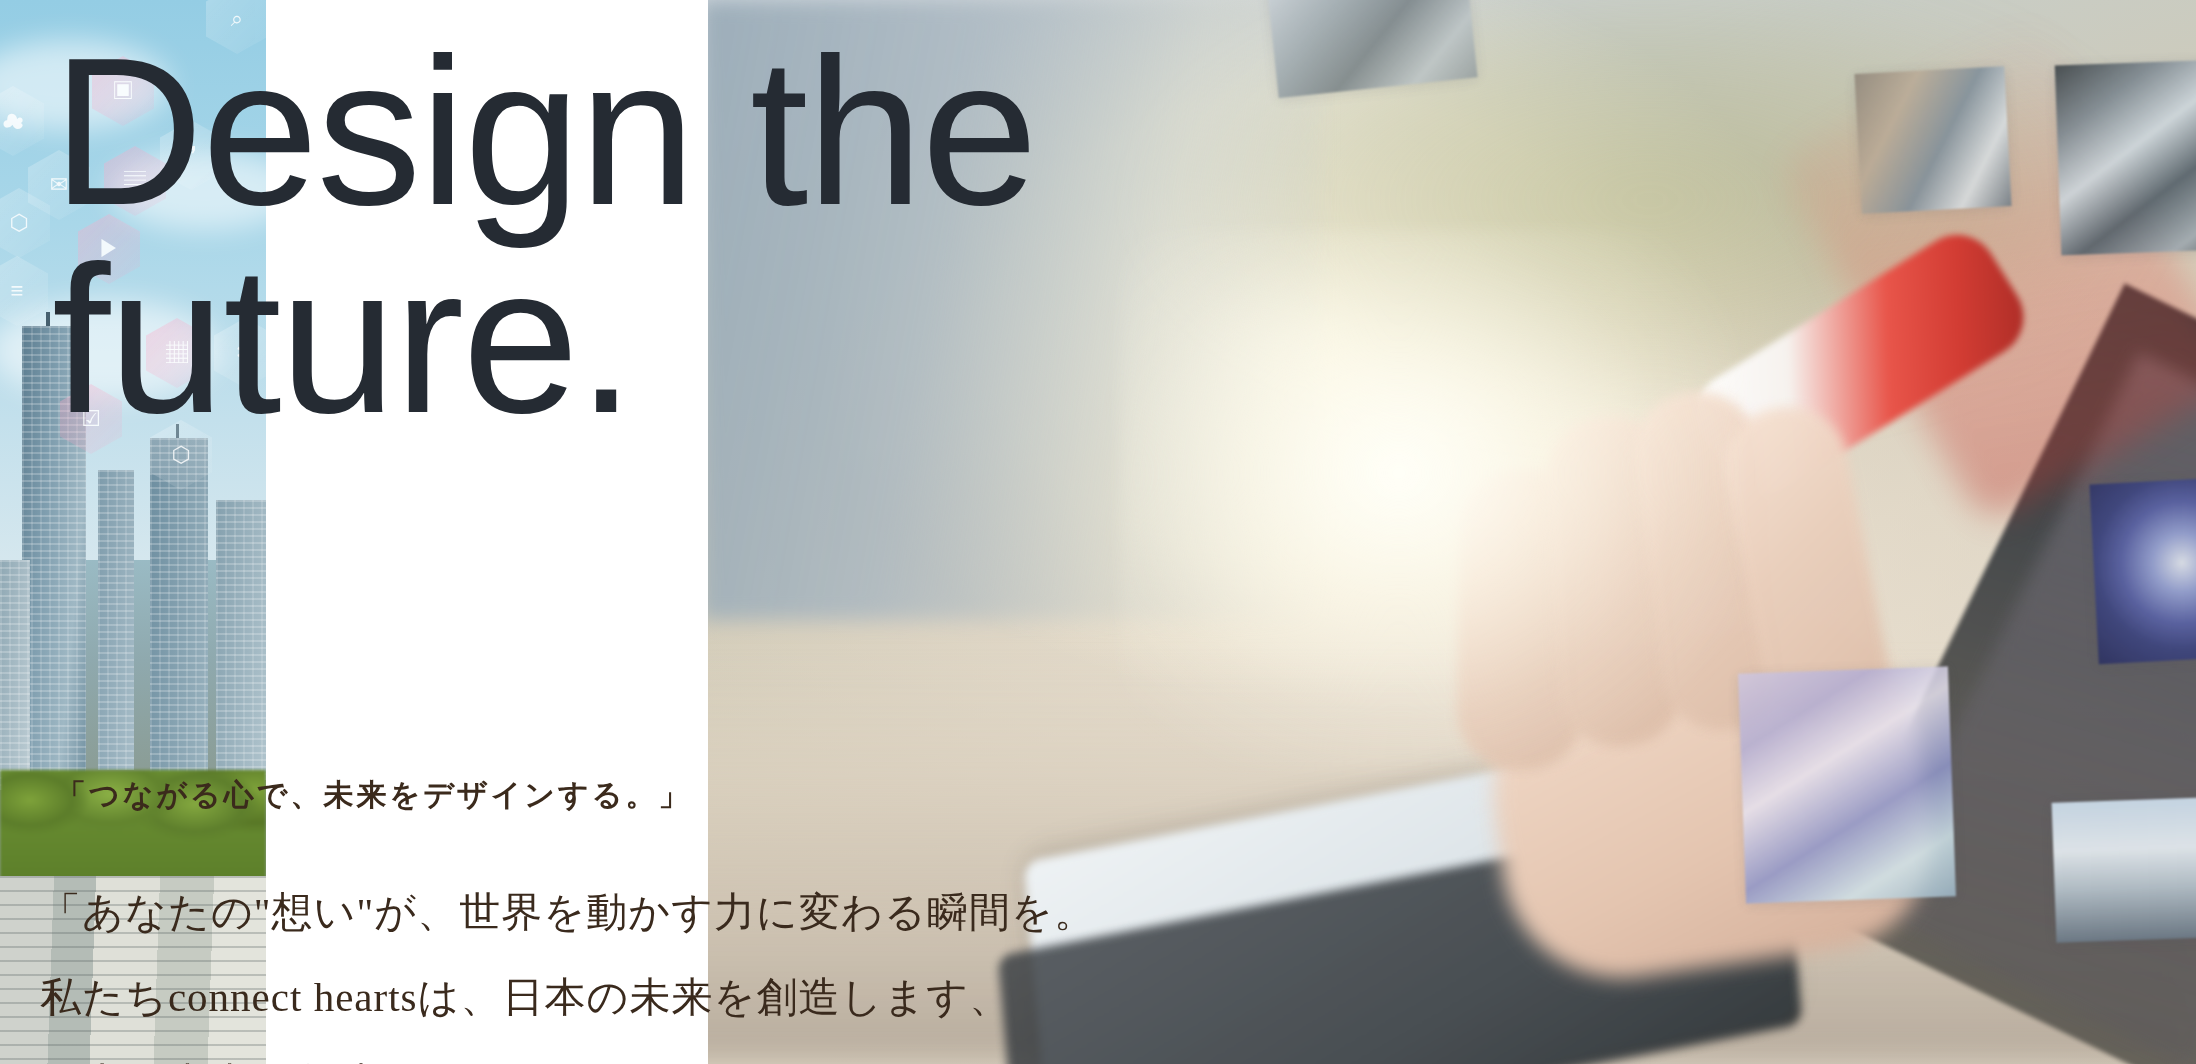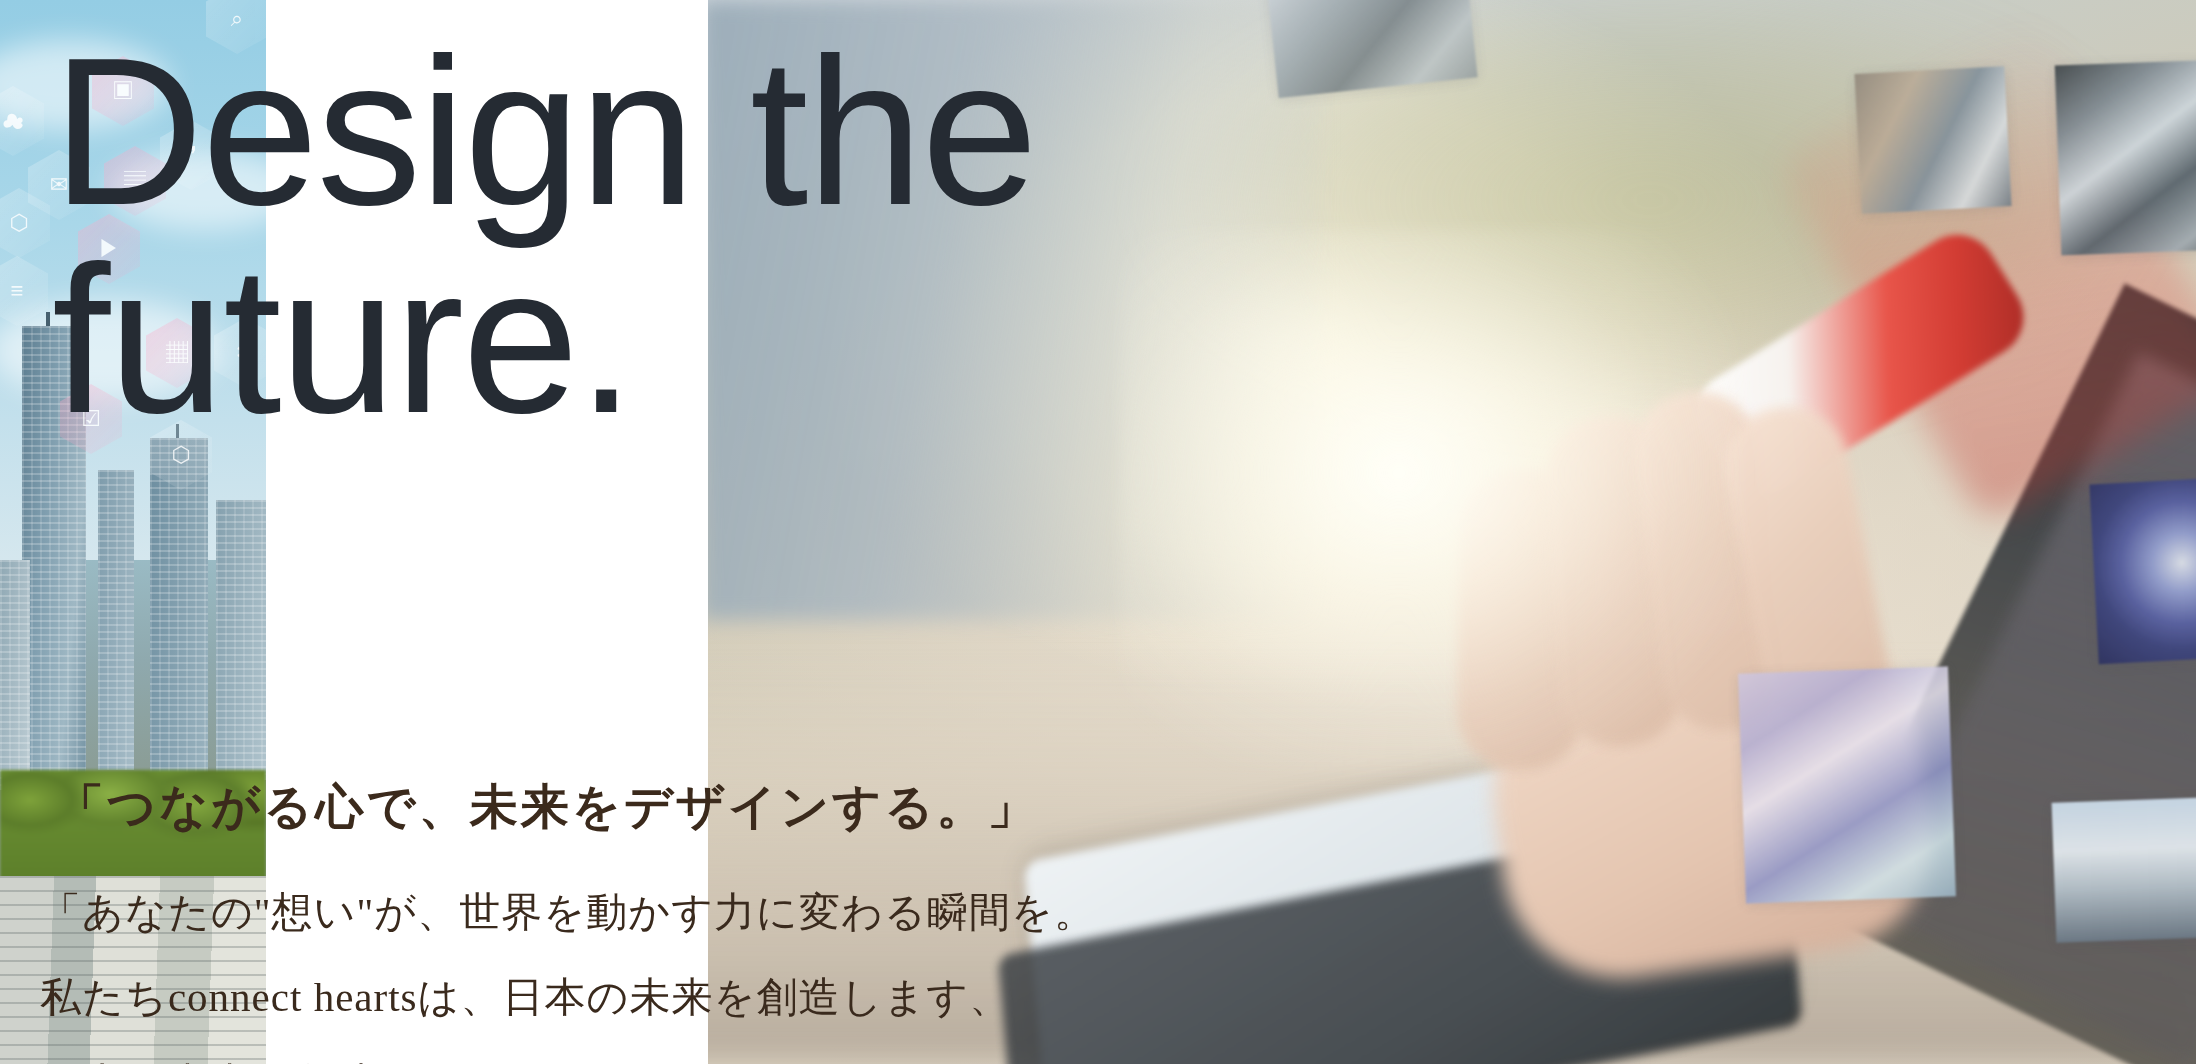--- a/index.html
+++ b/index.html
@@ -232,21 +232,21 @@
     line-height:.99;
     font-weight:400;
     letter-spacing:-2px;
     color:#252b33;
     white-space:pre-line;
   }
   .tagline{
     position:absolute;
     left:56px; top:775px;
     font-family:"Liberation Serif", serif;
-    font-size:48px;
+    font-size:30px;
     font-weight:700;
     letter-spacing:3px;
     color:#3b2a1c;
   }
   .lead{
     position:absolute;
     left:40px; top:870px;
     font-family:"Liberation Serif", serif;
     font-size:41px;
     line-height:2.08;

